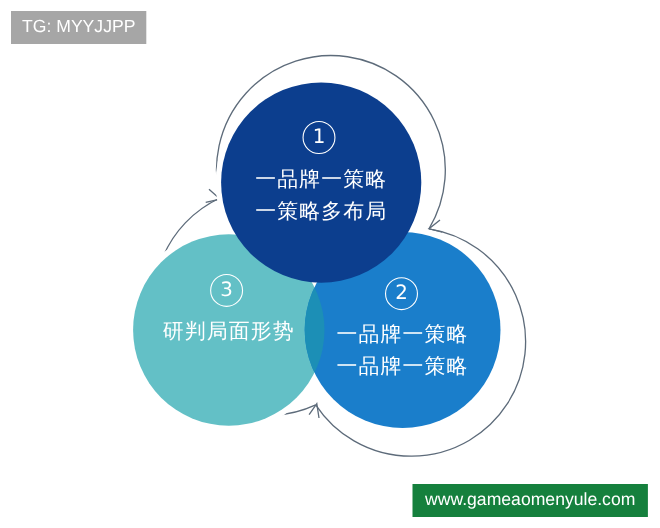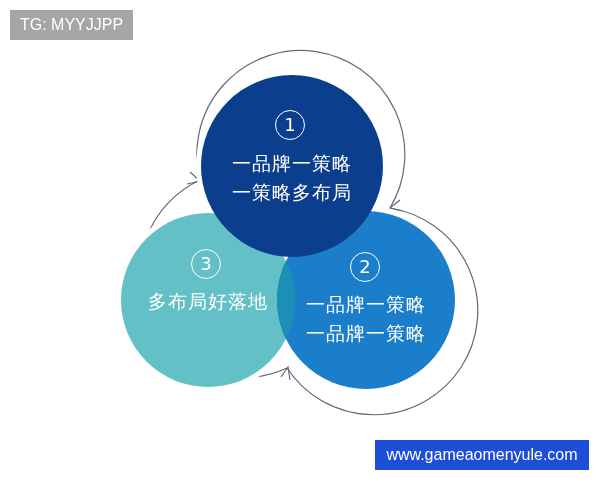--- a/index.html
+++ b/index.html
@@ -1,20 +1,20 @@
 <!DOCTYPE html>
 <html><head>
 <meta charset="utf-8">
 <style>
   html, body { margin:0; padding:0; }
   body { width:600px; height:480px; background:#ffffff; position:relative; overflow:hidden;
          font-family:"DejaVu Sans", "Liberation Sans", sans-serif; }
   .tag { position:absolute; left:10px; top:10px; height:30px; padding:0 10px; background:#a6a6a6;
          color:#ffffff; font-family:"Liberation Sans", sans-serif; font-size:16px; line-height:30px; }
-  .site { position:absolute; left:375px; top:440px; width:214px; height:30px; background:#1d4ed8;
+  .site { position:absolute; left:375px; top:440px; width:214px; height:30px; background:#15803d;
           color:#ffffff; font-family:"Liberation Sans", sans-serif; font-size:16px; line-height:30px; text-align:center; }
   svg.diagram { position:absolute; left:0; top:0; }
   .label { position:absolute; color:#ffffff; text-align:center; font-size:19px; line-height:29px; letter-spacing:1px; }
   .num { position:absolute; width:28px; height:28px; border:1.5px solid #ffffff; border-radius:50%;
          color:#ffffff; font-family:"DejaVu Sans", sans-serif; font-size:18px; line-height:28px; text-align:center; box-sizing:content-box; }
 </style>
 </head>
 <body>
 
 <div class="tag">TG: MYYJJPP</div>
@@ -51,21 +51,21 @@
 </svg>
 
 <div class="num" style="left:275px;top:110px;">1</div>
 <div class="label" style="left:212px;top:149px;width:160px;">
   <div>一品牌一策略</div>
   <div>一策略多布局</div>
 </div>
 
 <div class="num" style="left:191px;top:249px;">3</div>
 <div class="label" style="left:128px;top:287px;width:160px;">
-  <div>多布局好落地</div>
+  <div>研判局面形势</div>
 </div>
 
 <div class="num" style="left:350px;top:252px;">2</div>
 <div class="label" style="left:286px;top:290px;width:160px;">
   <div>一品牌一策略</div>
   <div>一品牌一策略</div>
 </div>
 
 <div class="site">www.gameaomenyule.com</div>
 

